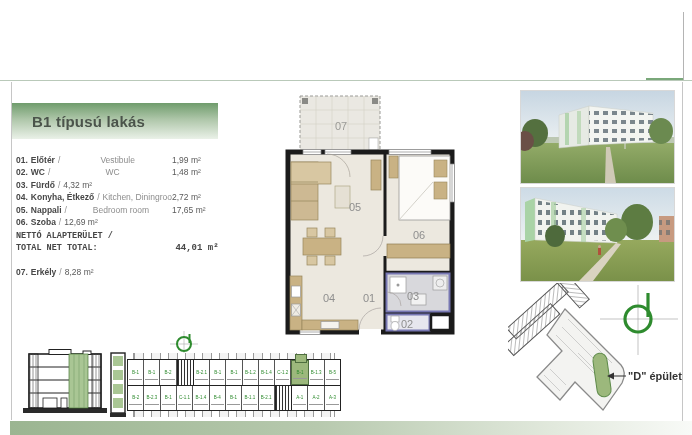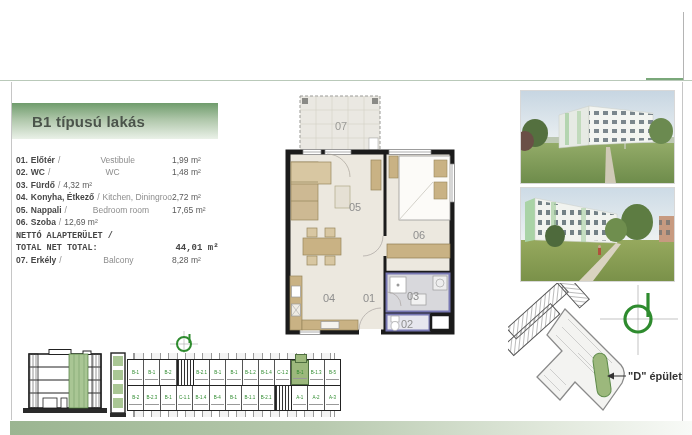--- a/index.html
+++ b/index.html
@@ -23,21 +23,21 @@
   .rn{font-weight:bold;margin-right:3px;white-space:nowrap;}
   .rh{font-weight:bold;white-space:nowrap;}
   .sep{margin:0 3px;color:#8d8d8d;}
   .re{color:#8d8d8d;flex:1;white-space:nowrap;overflow:hidden;text-align:center;}
   .ra{color:#5a5a5a;width:50px;text-align:left;white-space:nowrap;}
   .total-block{margin-top:2px;font-family:Liberation Mono, monospace;}
   .total-line1{font-size:8.5px;font-weight:bold;color:#474747;line-height:12px;}
   .total-line2{display:flex;font-size:8.5px;font-weight:bold;color:#474747;line-height:12px;}
   .total-line2 .tl{flex:1;}
   .total-line2 .ta{width:50px;text-align:center;font-size:9px;}
-  .balcony-row{margin-top:0;}
+  .balcony-row{margin-top:12px;}
   
   .photo{border:1px solid #d8d8d8;}
   
   .bottom-bar{left:10px;top:421px;width:682px;height:14px;
      background:linear-gradient(to right,var(--bottom-bar-green,#9bb591) 0%,#b7c9ae 45%,#e2e9dd 80%,#f8faf7 100%);}
   
   .strip{left:127px;top:353px;width:214px;height:64px;}
   .strip .balc{height:6px;margin:0 6px;
      background:repeating-linear-gradient(90deg,#9a9a9a 0 1px,#f4f4f4 1px 9px,#9a9a9a 9px 10px,#ffffff 10px 17px);
      border-left:1px solid #999;border-right:1px solid #999;}
@@ -121,21 +121,20 @@
       <div class="total-line2">
         <span class="tl">TOTAL NET TOTAL:</span>
         <span class="ta">44,01 m²</span>
       </div>
     </div>
 
     <div class="row balcony-row">
       <span class="rn">07.</span>
       <span class="rh">Erkély</span>
       <span class="sep">/</span>
-      <span class="re">Balcony</span>
       <span class="ra">8,28 m²</span>
     </div>
   </div>
 
   <svg class="abs" style="left:283px;top:86px;" width="180" height="252" viewBox="0 0 180 252">
 
     <g>
       <rect x="17" y="10" width="80" height="56" fill="#eae8e2" stroke="#9a9a96" stroke-width="1" stroke-dasharray="3,2"></rect>
       <path d="M33 10 V66 M49 10 V66 M65 10 V66 M81 10 V66 M17 24 H97 M17 38 H97 M17 52 H97" stroke="#d3d0c8" stroke-width=".6"></path>
       <rect x="19" y="12" width="6" height="6" fill="#8a8a86"></rect>

